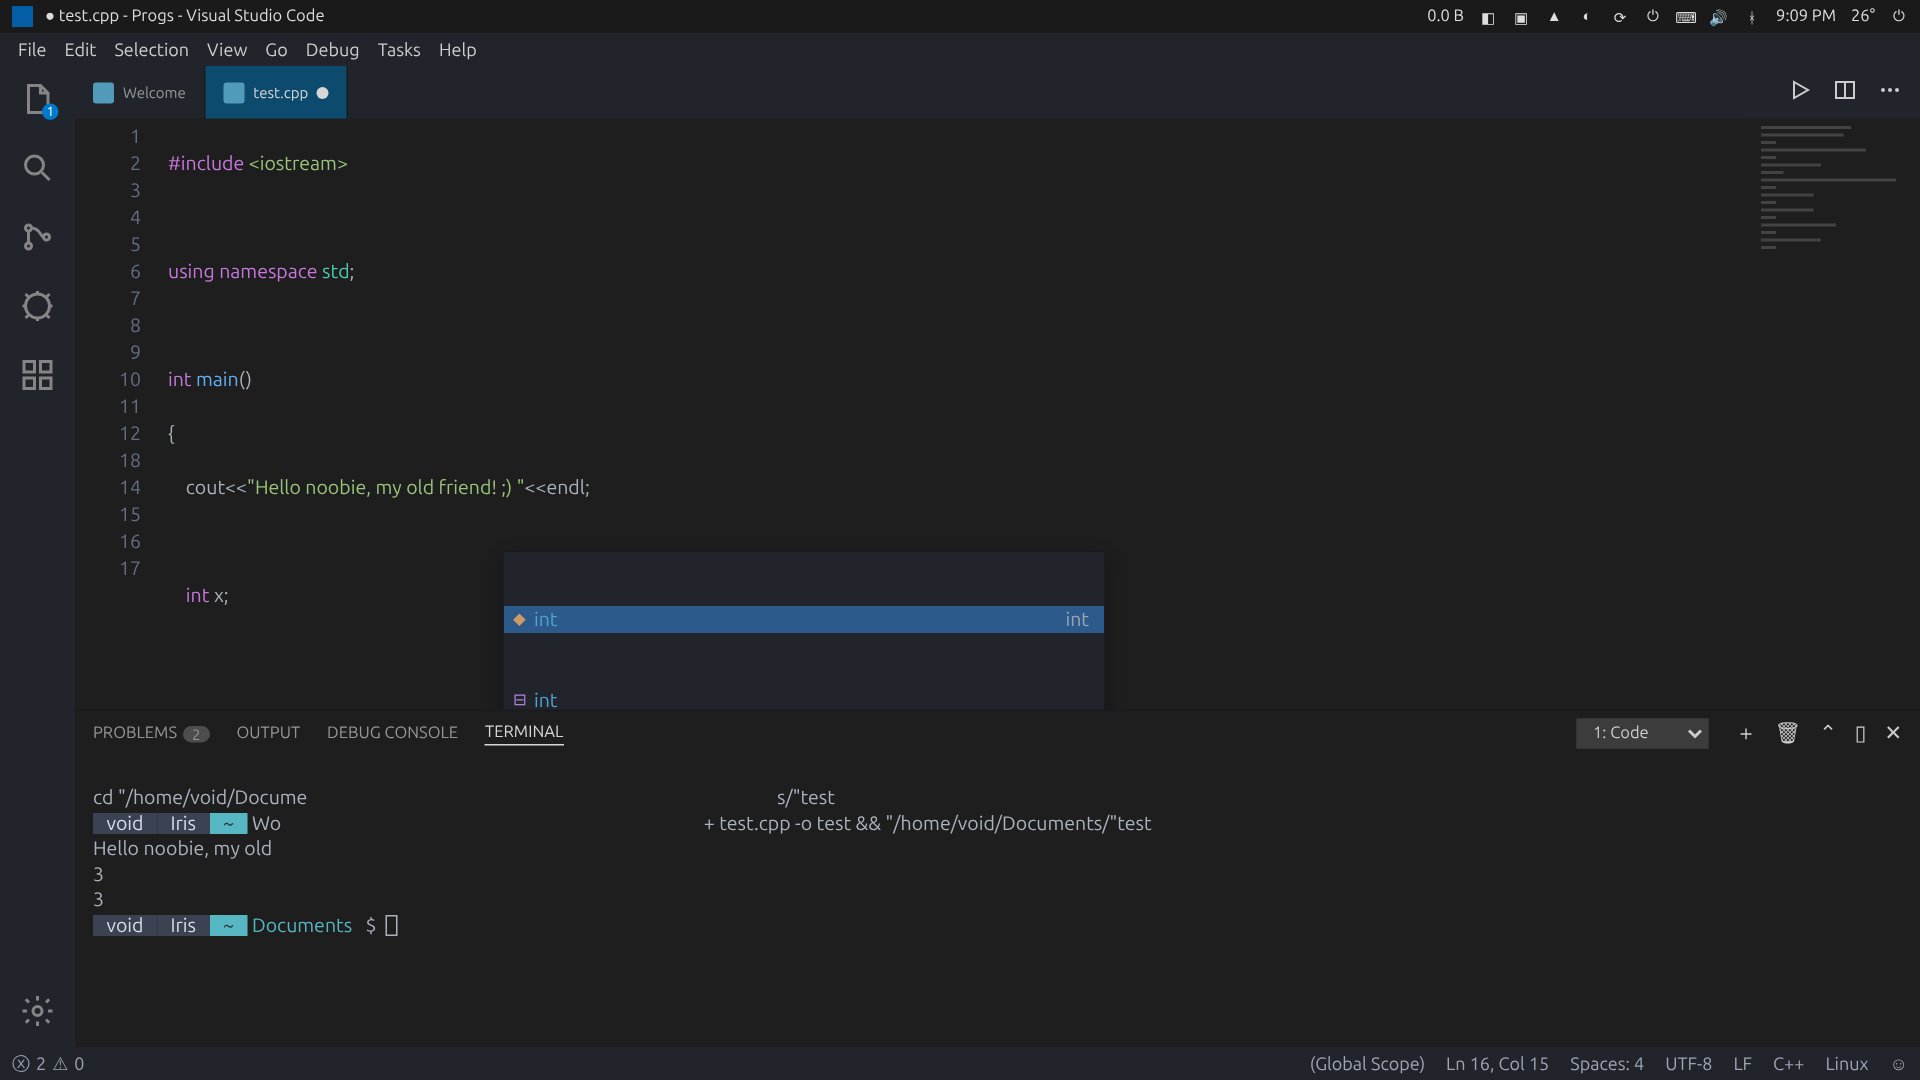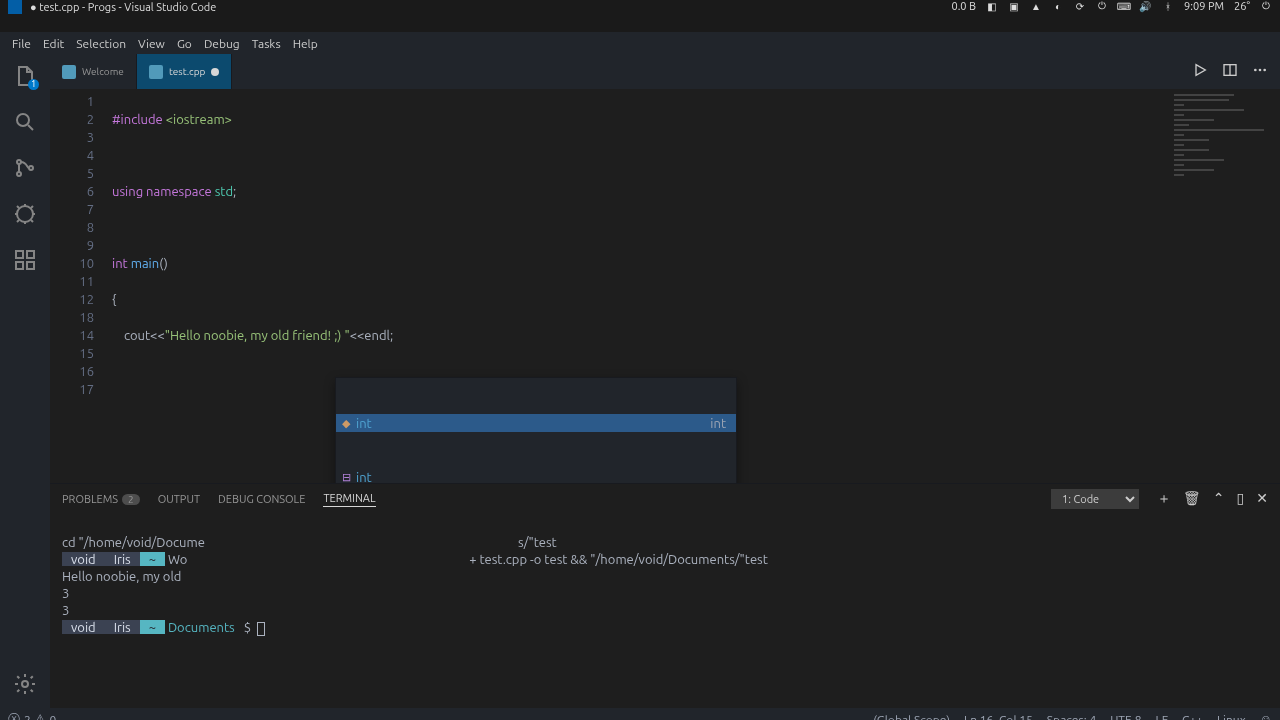--- a/index.html
+++ b/index.html
@@ -1,19 +1,19 @@
 <!DOCTYPE html>
 <html><head>
 <meta charset="utf-8">
 <style>
 * { margin: 0; padding: 0; box-sizing: border-box; font-family: "Segoe UI", "Ubuntu", sans-serif; }
 html, body { width: 1280px; height: 720px; overflow: hidden; background: #1e1e1e; color: #cccccc; }
 
 
-.system-bar { height: 32px; background: #1a1a1a; display: flex; align-items: flex-start; padding: 0 8px; font-size: 11px; color: #ddd; }
+.system-bar { height: 22px; background: #1a1a1a; display: flex; align-items: center; padding: 0 8px; font-size: 11px; color: #ddd; }
 .system-bar .left { display: flex; align-items: center; gap: 8px; }
 .system-bar .right { margin-left: auto; display: flex; align-items: center; gap: 10px; }
 .system-bar .logo { width: 14px; height: 14px; background: #035ea6; display: inline-block; }
 .tray-icon { width: 12px; height: 12px; display: inline-flex; align-items: center; justify-content: center; font-size: 10px; }
 
 
 .menu-bar { height: 22px; background: #21252b; display: flex; align-items: center; padding: 0 6px; font-size: 12px; color: #ccc; }
 .menu-bar span { padding: 0 6px; }
 
 
@@ -215,20 +215,21 @@
       </div>
       <div class="code">
 <div><span class="tok-pre">#include</span><span class="tok-inc"> &lt;iostream&gt;</span></div>
 <div>&nbsp;</div>
 <div><span class="tok-k">using</span><span class="tok-k"> namespace</span><span class="tok-t"> std</span><span>;</span></div>
 <div>&nbsp;</div>
 <div><span class="tok-k">int</span><span class="tok-f"> main</span><span>()</span></div>
 <div>{</div>
 <div><span>    cout&lt;&lt;</span><span class="tok-s">"Hello noobie, my old friend! ;) "</span><span>&lt;&lt;endl;</span></div>
 <div>&nbsp;</div>
+<div><span class="tok-k">    int</span><span> x;</span></div>
 <div>&nbsp;</div>
 
 
 
 
 
 
 
         
         <div class="suggest">

